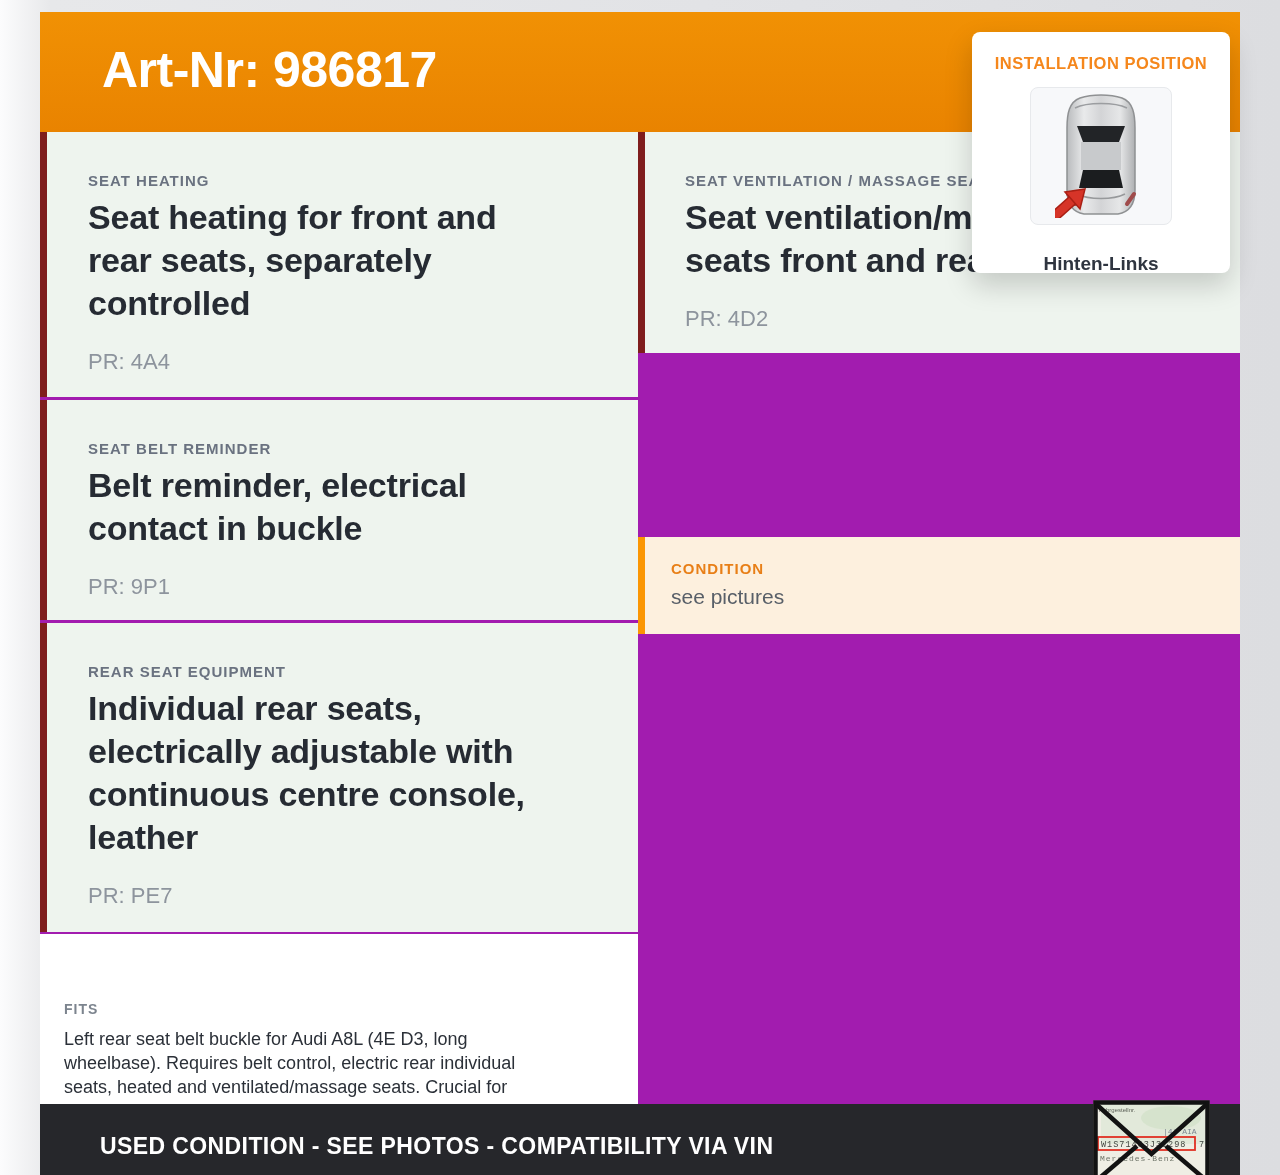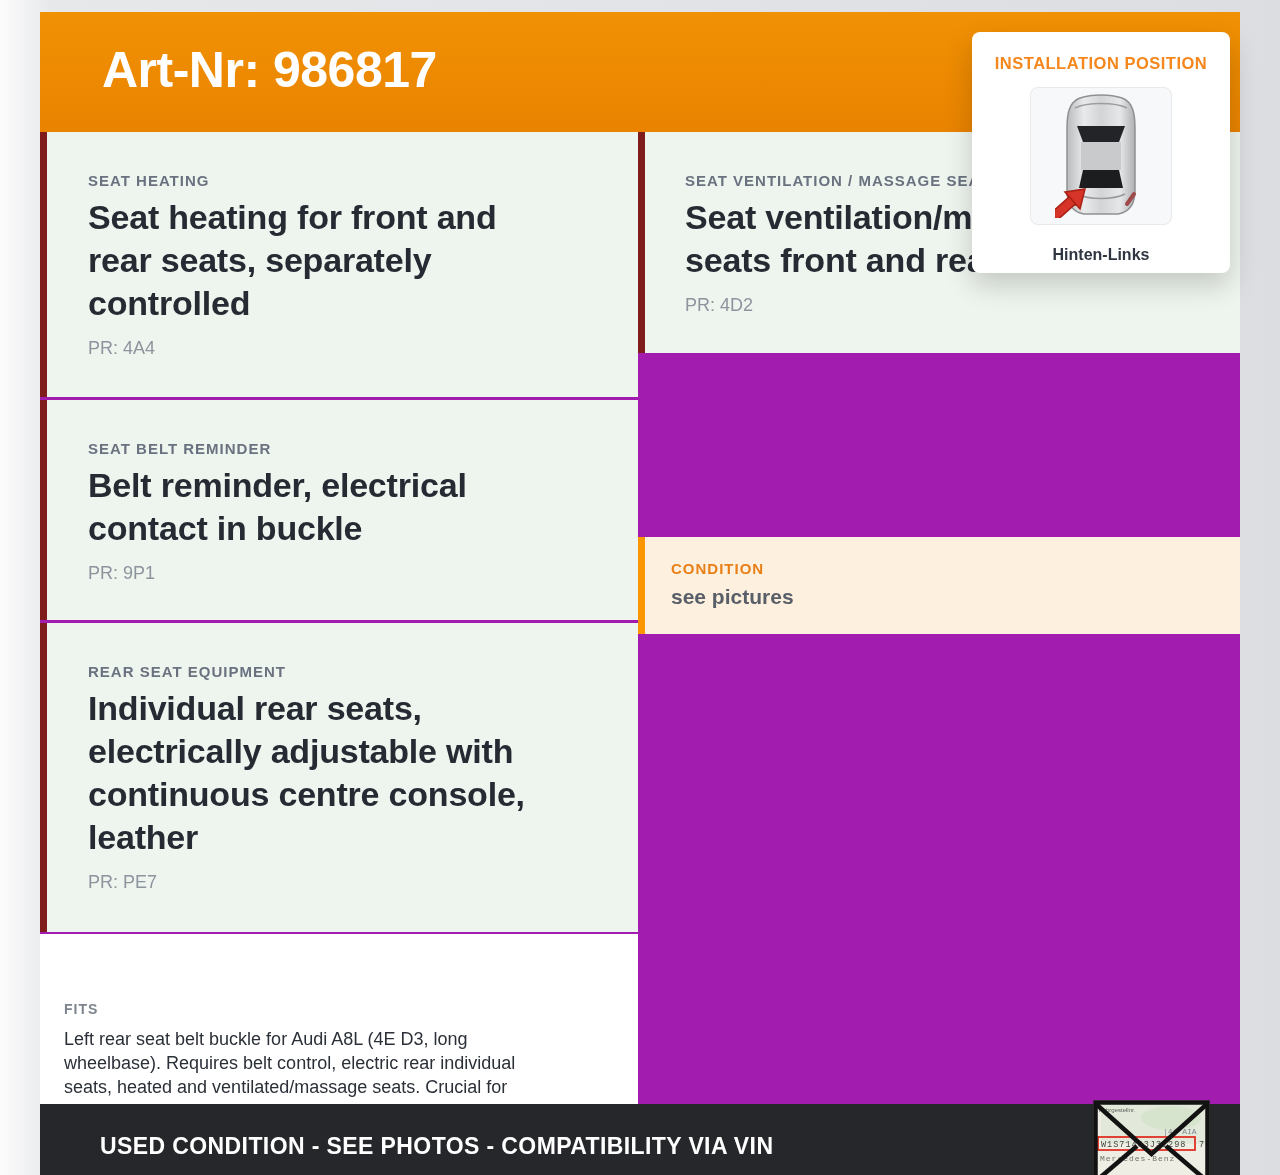--- a/index.html
+++ b/index.html
@@ -18,41 +18,41 @@
                font-size:50px; font-weight:700; color:#ffffff; letter-spacing:-0.5px; }
 
   
   .card { position:absolute; overflow:hidden; }
   .card.green { background:#eef4ee; border-left:7px solid #7f1d1d; padding:40px 30px 0 41px; }
   .card.rcol  { left:598px; width:602px; padding-left:40px; }
   .card.lcol  { left:0; width:598px; }
   .klabel { font-size:15px; font-weight:700; letter-spacing:1px; color:#6a7280; }
   .ktitle { font-size:34px; font-weight:700; color:#262b33; line-height:43px;
             letter-spacing:-0.2px; margin-top:7px; white-space:pre-line; }
-  .kpr    { font-size:18px; color:#8d949d; margin-top:13px; }
+  .kpr    { font-size:22px; color:#8d949d; margin-top:24px; }
 
   .card.fits { left:0; width:598px; background:#ffffff; padding:30px 26px 0 24px; }
   .fits-label { font-size:14px; font-weight:700; letter-spacing:1px; color:#7c848e;margin-top:37px; }
   .fits-text  { font-size:18px; font-weight:400; color:#2b3038; line-height:24px;
                 margin-top:10px; white-space:pre-line; }
 
   .card.condition { left:598px; width:602px; background:#fdf0de;
                     border-left:7px solid #fb9603; padding:23px 0 8px 26px; }
   .cond-label { font-size:15px; font-weight:700; letter-spacing:1px; color:#e87f17; }
-  .cond-value { font-size:21px; font-weight:700; color:#585f68; margin-top:8px; }
+  .cond-value { font-size:21px; font-weight:400; color:#585f68; margin-top:8px; }
 
   
   .install { position:absolute; left:932px; top:20px; width:258px; height:241px;
              background:#ffffff; border-radius:8px; z-index:30; text-align:center;
              box-shadow:0 12px 28px rgba(0,0,0,.18); padding-top:22px; }
   .install-label { font-size:16.5px; font-weight:800; letter-spacing:.5px; color:#f5871c; }
   .install-imgbox { width:142px; height:138px; margin:14px auto 0; background:#f7f8fa;
                     border:1px solid #e7e9ec; border-radius:8px;
                     display:flex; align-items:center; justify-content:center; }
-  .install-caption { font-size:16px; font-weight:700; color:#2f3540; margin-top:21px; }
+  .install-caption { font-size:19px; font-weight:700; color:#2f3540; margin-top:28px; }
 
   
   .footer { position:absolute; left:0; top:1092px; width:1200px; height:83px;
             background:#26272b; }
   .footer .ftext { position:absolute; left:60px; top:50%; transform:translateY(-50%);
                    color:#ffffff; font-size:23px; font-weight:700; letter-spacing:.4px; }
 
   
   .stamp { position:absolute; left:1053px; top:1088px; width:117px; height:84px; z-index:40; }
 </style>

